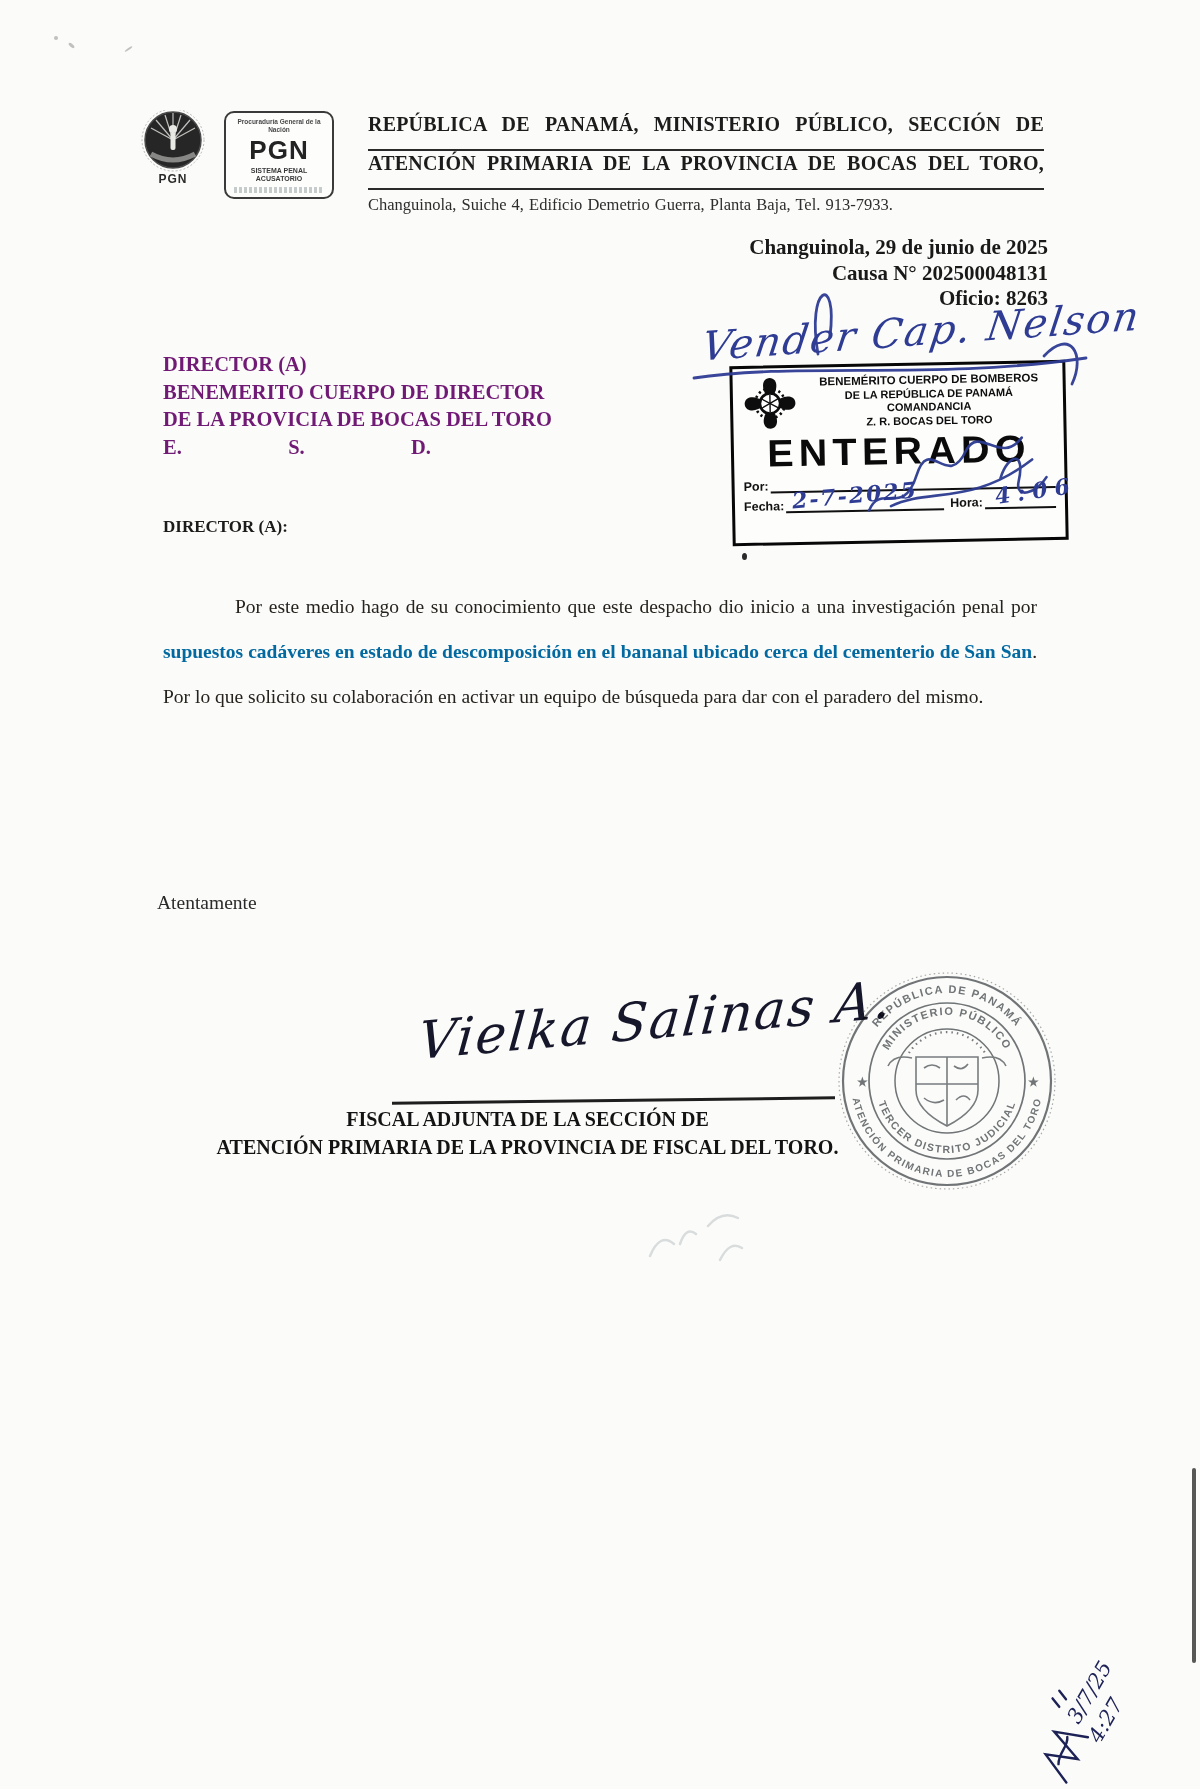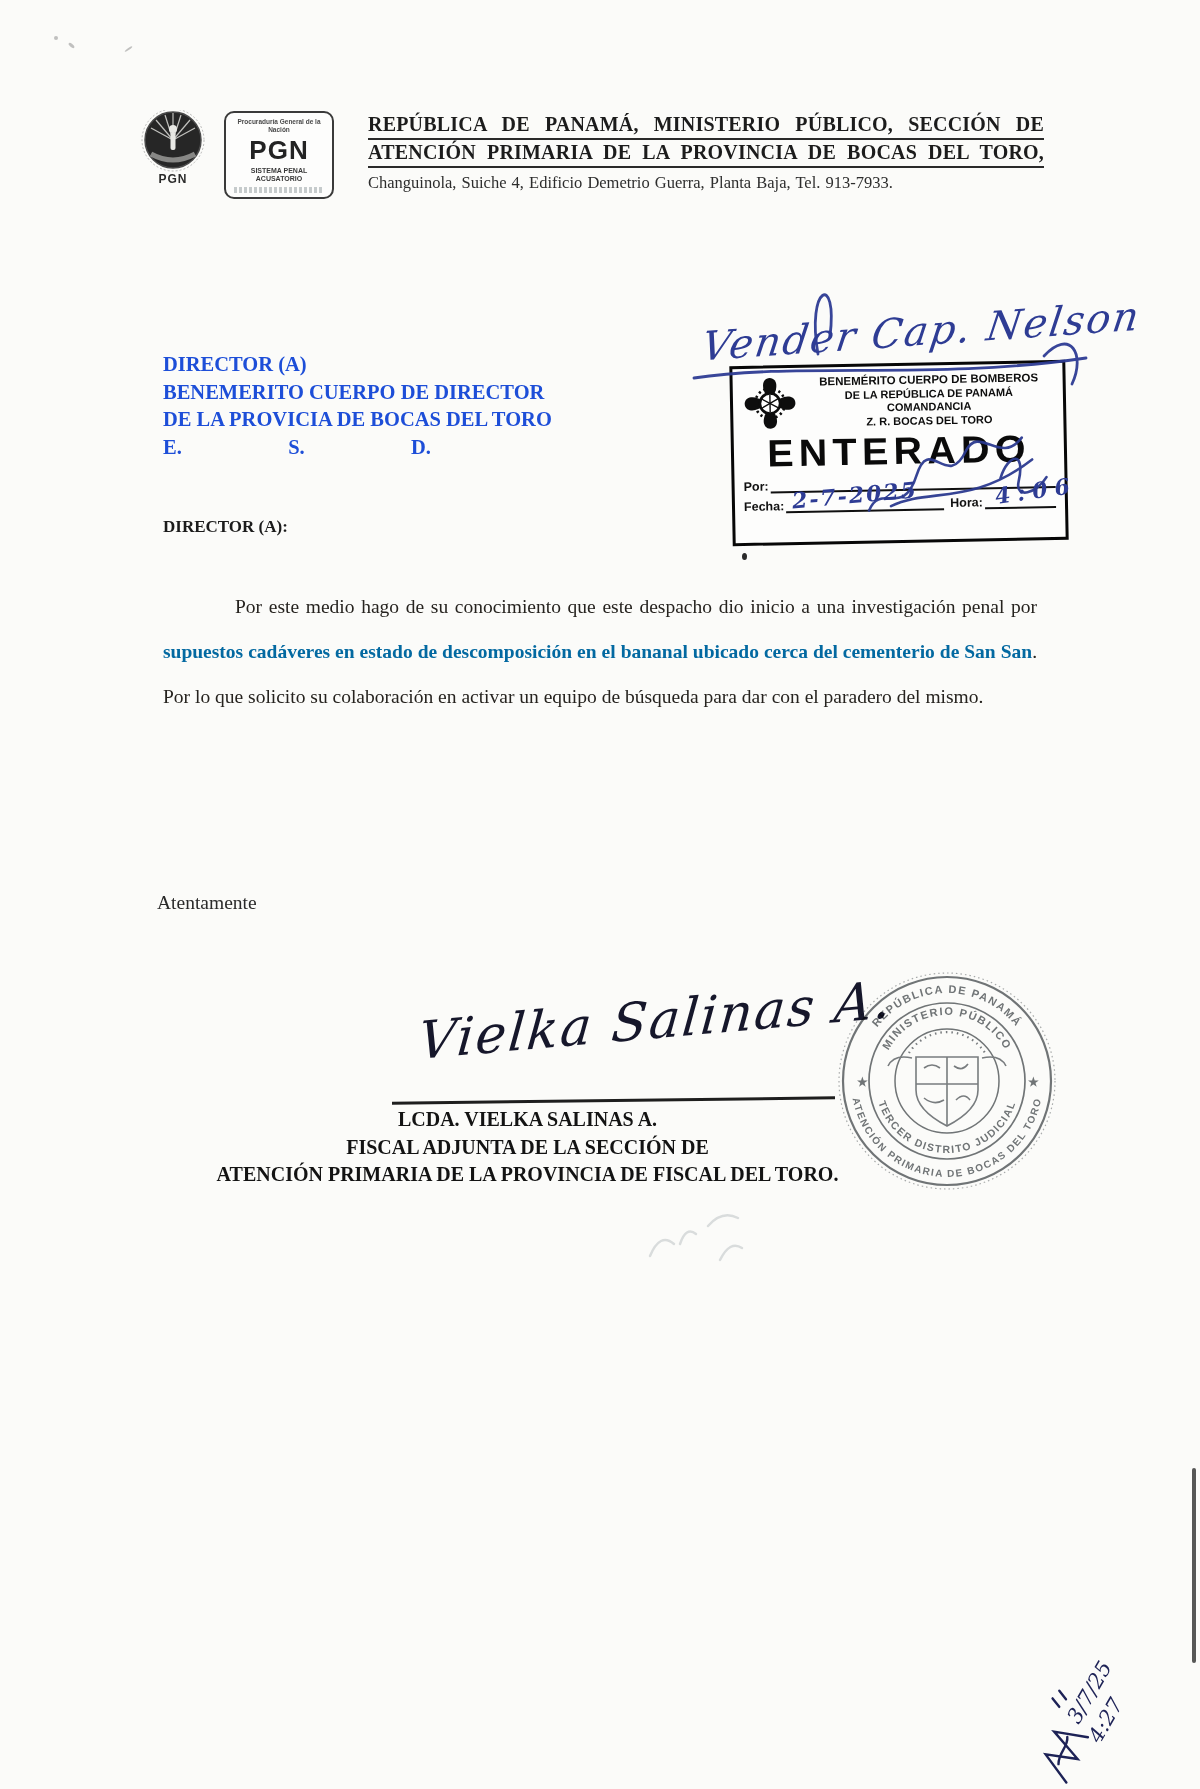--- a/index.html
+++ b/index.html
@@ -22,35 +22,35 @@
            justify-content:space-between;padding:5px 4px 4px;background:#fdfdfc;}
   .pgn-box .t{font:bold 6.5px/7.5px "Liberation Sans",sans-serif;color:#4a4a4a;text-align:center;}
   .pgn-box .a{font:bold 26px/26px "Liberation Sans",sans-serif;letter-spacing:1px;color:#232323;}
   .pgn-box .b{font:bold 7px/8px "Liberation Sans",sans-serif;color:#3a3a3a;text-align:center;}
   .pgn-box .fine{width:92%;height:6px;background:repeating-linear-gradient(90deg,#9aa3a6 0 3px,transparent 3px 5px);
                  opacity:.55;filter:blur(.3px);}
 
   
   .letterhead{position:absolute;left:368px;top:112px;width:676px;}
   .lh-b{font-weight:bold;font-size:20px;line-height:25px;color:#1c1c1c;text-align:justify;text-align-last:justify;
-        border-bottom:2px solid #2a2a2a;padding-bottom:1px;letter-spacing:.2px;}
+        border-bottom:2px solid #2a2a2a;padding-bottom:12px;letter-spacing:.2px;}
   .lh-n{font-size:16.5px;line-height:22px;color:#2d2d2d;margin-top:4px;word-spacing:1px;}
 
   
   .date-block{position:absolute;left:600px;top:235px;width:448px;text-align:right;font-weight:bold;
               font-size:21px;line-height:25.5px;color:#191919;}
 
   
   .hw-top{position:absolute;left:702px;top:308px;font-family:"DejaVu Serif",serif;font-style:italic;
           font-size:40px;color:#2e3c94;transform:rotate(-4deg) skewX(-12deg);letter-spacing:2px;
           z-index:30;white-space:nowrap;}
   .hw-flourish{position:absolute;left:688px;top:258px;width:406px;height:136px;z-index:29;}
 
   
-  .recipient{position:absolute;left:163px;top:351px;font-weight:bold;font-size:20.5px;line-height:27.5px;color:#1d4ed8;}
+  .recipient{position:absolute;left:163px;top:351px;font-weight:bold;font-size:20.5px;line-height:27.5px;color:#701a75;}
   .esd{display:flex;justify-content:space-between;width:268px;}
 
   
   .stamp{position:absolute;left:731px;top:363px;width:336px;height:180px;border:3.5px solid #070707;
          box-sizing:border-box;background:rgba(253,253,252,.95);transform:rotate(-1.1deg);z-index:20;
          padding:6px 9px 4px;font-family:"Liberation Sans",sans-serif;}
   .stamp-top{display:flex;gap:6px;align-items:center;}
   .stamp-top svg{width:56px;height:58px;flex:0 0 auto;}
   .stamp-org{flex:1;text-align:center;font-weight:bold;color:#0d0d0d;}
   .stamp-org .o1{font-size:11.5px;line-height:13.5px;}
@@ -131,20 +131,25 @@
     <div class="b">SISTEMA PENAL ACUSATORIO</div>
     <div class="fine"></div>
   </div>
 
   <div class="letterhead">
     <div class="lh-b">REPÚBLICA DE PANAMÁ, MINISTERIO PÚBLICO, SECCIÓN DE</div>
     <div class="lh-b">ATENCIÓN PRIMARIA DE LA PROVINCIA DE BOCAS DEL TORO,</div>
     <div class="lh-n">Changuinola, Suiche 4, Edificio Demetrio Guerra, Planta Baja, Tel. 913-7933.</div>
   </div>
 
+  <div class="date-block">
+    <div>Changuinola, 29 de junio de 2025</div>
+    <div>Causa N° 202500048131</div>
+    <div>Oficio: 8263</div>
+  </div>
 
   <svg class="hw-flourish" viewBox="0 0 406 136">
     <g stroke="#2e3c94" stroke-width="2.8" fill="none" stroke-linecap="round" opacity=".95">
       <path d="M6,120 C110,104 250,122 398,100"></path>
       <path d="M130,96 C118,28 150,14 142,78"></path>
       <path d="M356,98 C382,70 398,96 384,126"></path>
     </g>
   </svg>
   <div class="hw-top">Vender Cap. Nelson</div>
 
@@ -210,21 +215,20 @@
 
   <div class="salutation">DIRECTOR (A):</div>
 
   <p class="body-par"><span>Por este medio hago de su conocimiento que este despacho dio inicio a una investigación penal por </span><b>supuestos cadáveres en estado de descomposición en el bananal ubicado cerca del cementerio de San San</b><span>. Por lo que solicito su colaboración en activar un equipo de búsqueda para dar con el paradero del mismo.</span></p>
 
   <div class="closing">Atentamente</div>
 
   <div class="sig-script">Vielka Salinas A.</div>
   <div class="sig-underline"></div>
   <div class="sig-block">
-    <div>LCDA. VIELKA SALINAS A.</div>
     <div>FISCAL ADJUNTA DE LA SECCIÓN DE</div>
     <div>ATENCIÓN PRIMARIA DE LA PROVINCIA DE FISCAL DEL TORO.</div>
   </div>
 
   <svg class="round-seal" viewBox="0 0 246 246">
     <defs>
       <path id="arcOT" d="M 35 123 A 88 88 0 0 1 211 123"></path>
       <path id="arcOB" d="M 27 123 A 96 96 0 0 0 219 123"></path>
       <path id="arcIT" d="M 57 123 A 66 66 0 0 1 189 123"></path>
       <path id="arcIB" d="M 51 123 A 72 72 0 0 0 195 123"></path>

